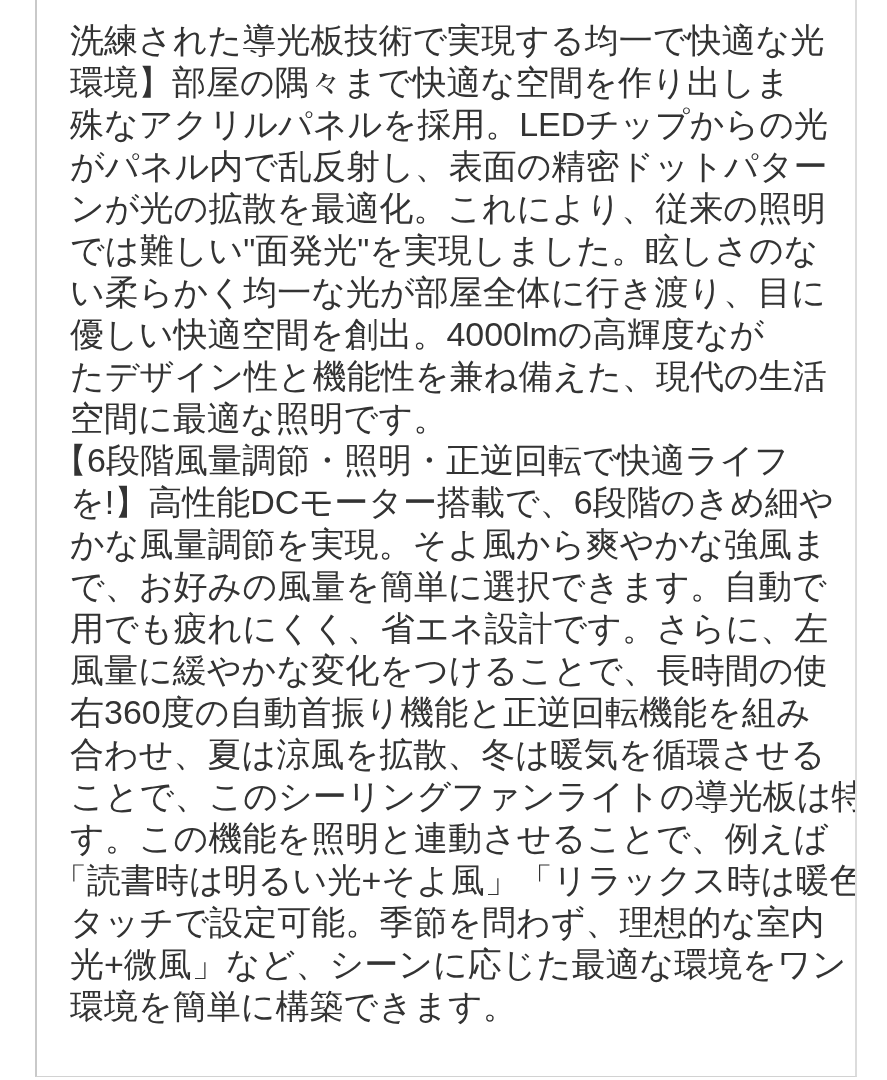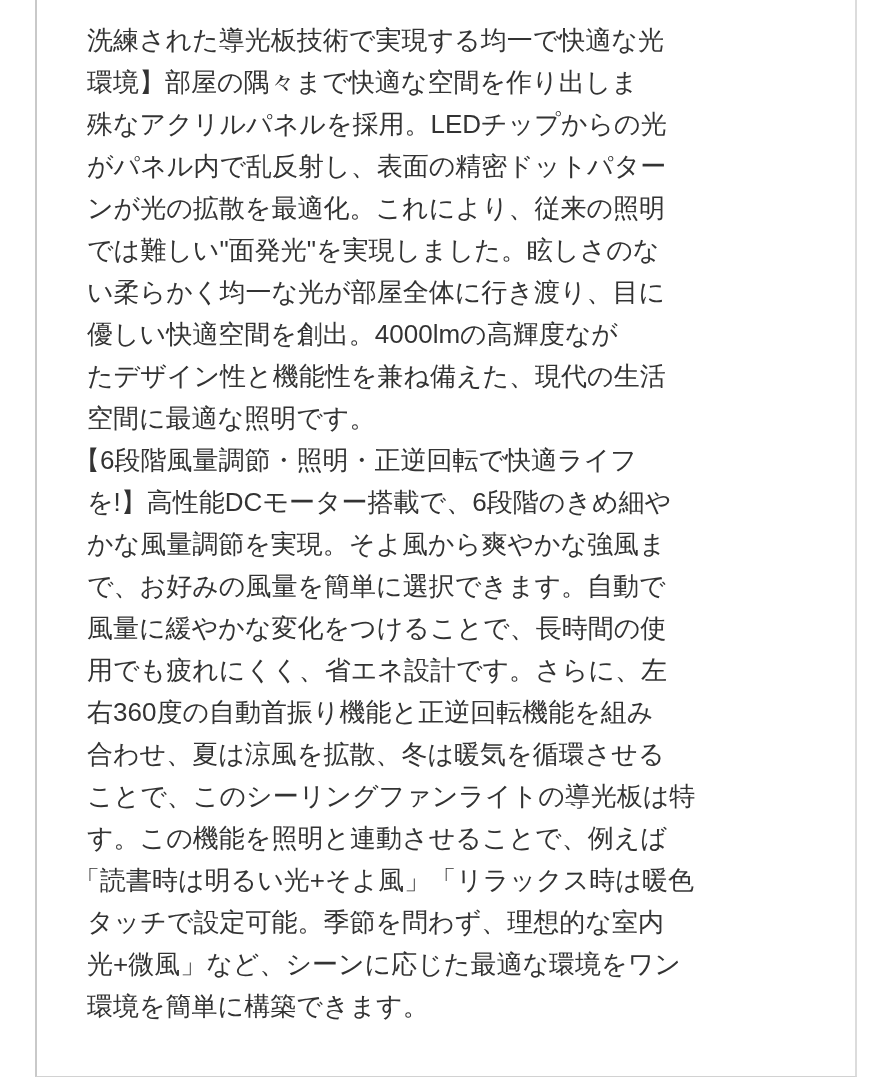--- a/index.html
+++ b/index.html
@@ -21,22 +21,22 @@
     width: 822px;
     height: 1077px;
     box-sizing: border-box;
     background: #ffffff;
     border-left: 2px solid #c9c9c9;
     border-right: 2px solid #dcdcdc;
     border-bottom: 1px solid #d2d2d2;
     overflow: hidden;
   }
   .description-text {
-    padding: 19px 30px 0 50px;
-    font-size: 26px;
+    padding: 19px 30px 0 33px;
+    font-size: 34px;
     line-height: 42px;
     color: #333333;
     letter-spacing: 0;
   }
   .description-paragraph {
     margin: 0;
   }
   .text-line {
     white-space: nowrap;
     overflow: visible;
@@ -63,22 +63,22 @@
       <div class="text-line">優しい快適空間を創出。4000lmの高輝度なが</div>
       <div class="text-line">たデザイン性と機能性を兼ね備えた、現代の生活</div>
       <div class="text-line">空間に最適な照明です。</div>
     </div>
 
     <div class="description-paragraph">
       <div class="text-line hang">【6段階風量調節・照明・正逆回転で快適ライフ</div>
       <div class="text-line">を!】高性能DCモーター搭載で、6段階のきめ細や</div>
       <div class="text-line">かな風量調節を実現。そよ風から爽やかな強風ま</div>
       <div class="text-line">で、お好みの風量を簡単に選択できます。自動で</div>
+      <div class="text-line">用でも疲れにくく、省エネ設計です。さらに、左</div>
       <div class="text-line">風量に緩やかな変化をつけることで、長時間の使</div>
-      <div class="text-line">用でも疲れにくく、省エネ設計です。さらに、左</div>
       <div class="text-line">右360度の自動首振り機能と正逆回転機能を組み</div>
       <div class="text-line">合わせ、夏は涼風を拡散、冬は暖気を循環させる</div>
       <div class="text-line">ことで、このシーリングファンライトの導光板は特</div>
       <div class="text-line">す。この機能を照明と連動させることで、例えば</div>
       <div class="text-line hang">「読書時は明るい光+そよ風」「リラックス時は暖色</div>
       <div class="text-line">タッチで設定可能。季節を問わず、理想的な室内</div>
       <div class="text-line">光+微風」など、シーンに応じた最適な環境をワン</div>
       <div class="text-line">環境を簡単に構築できます。</div>
     </div>
 

